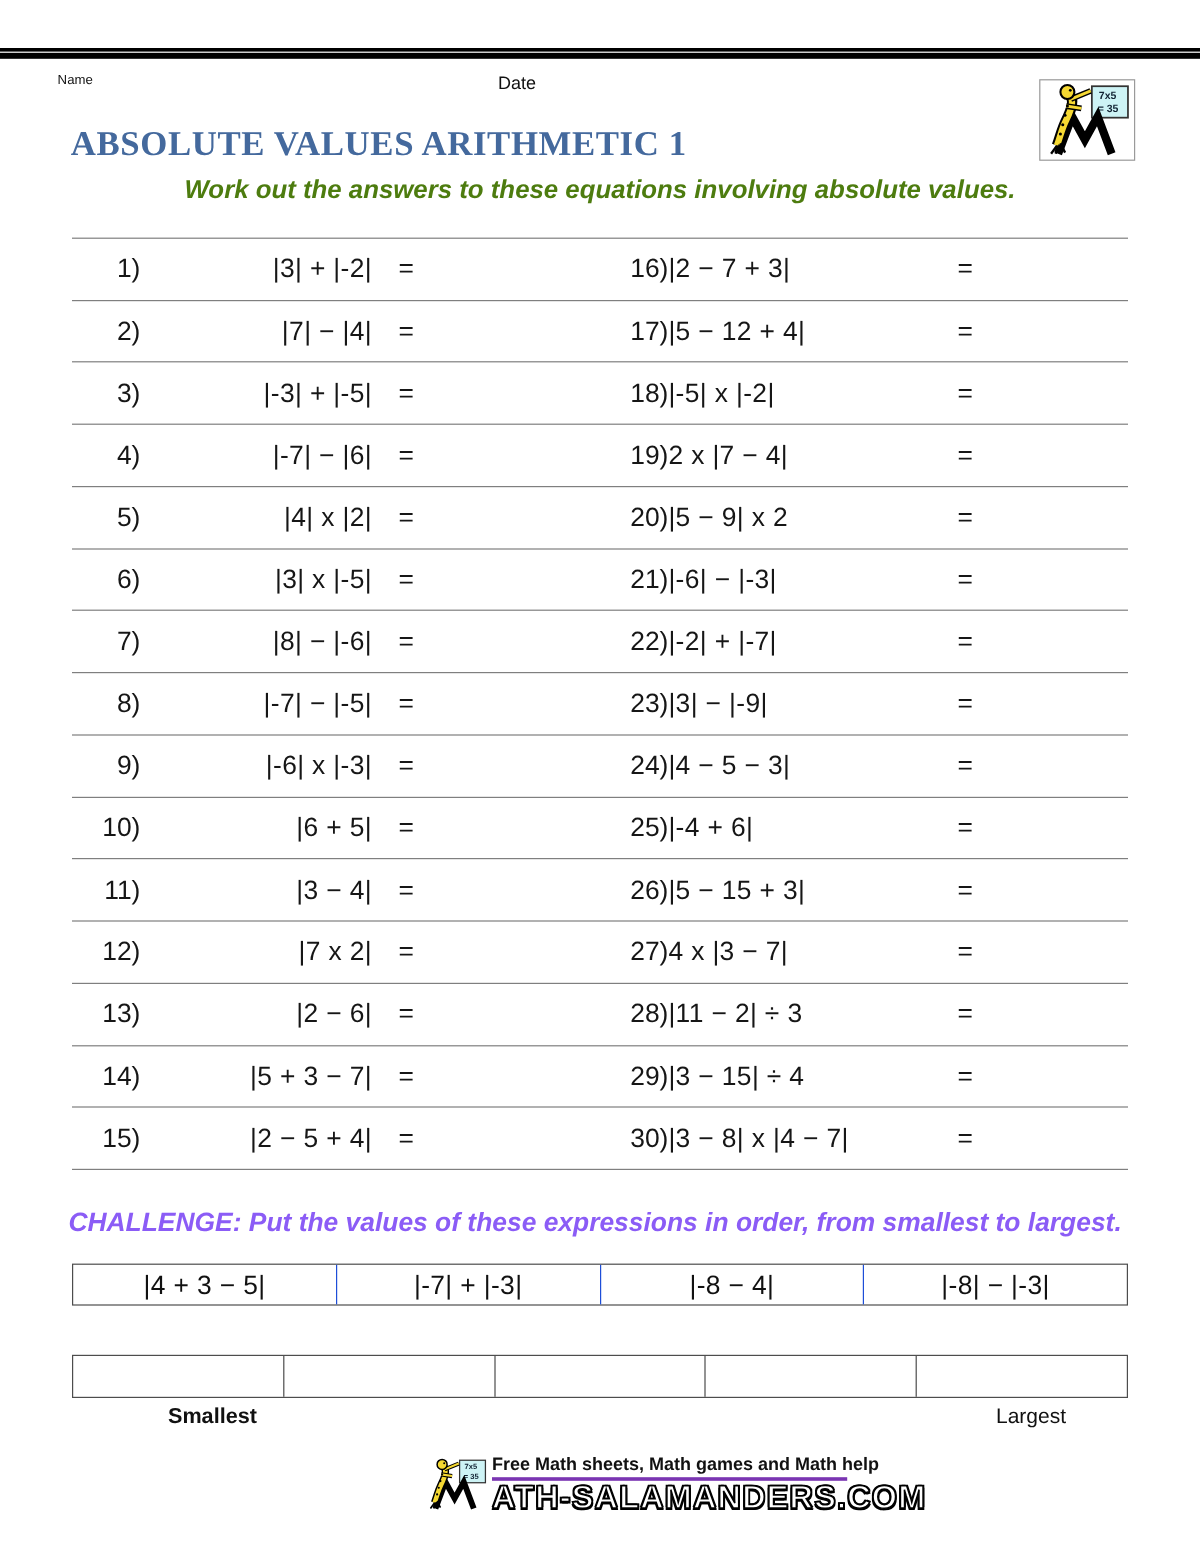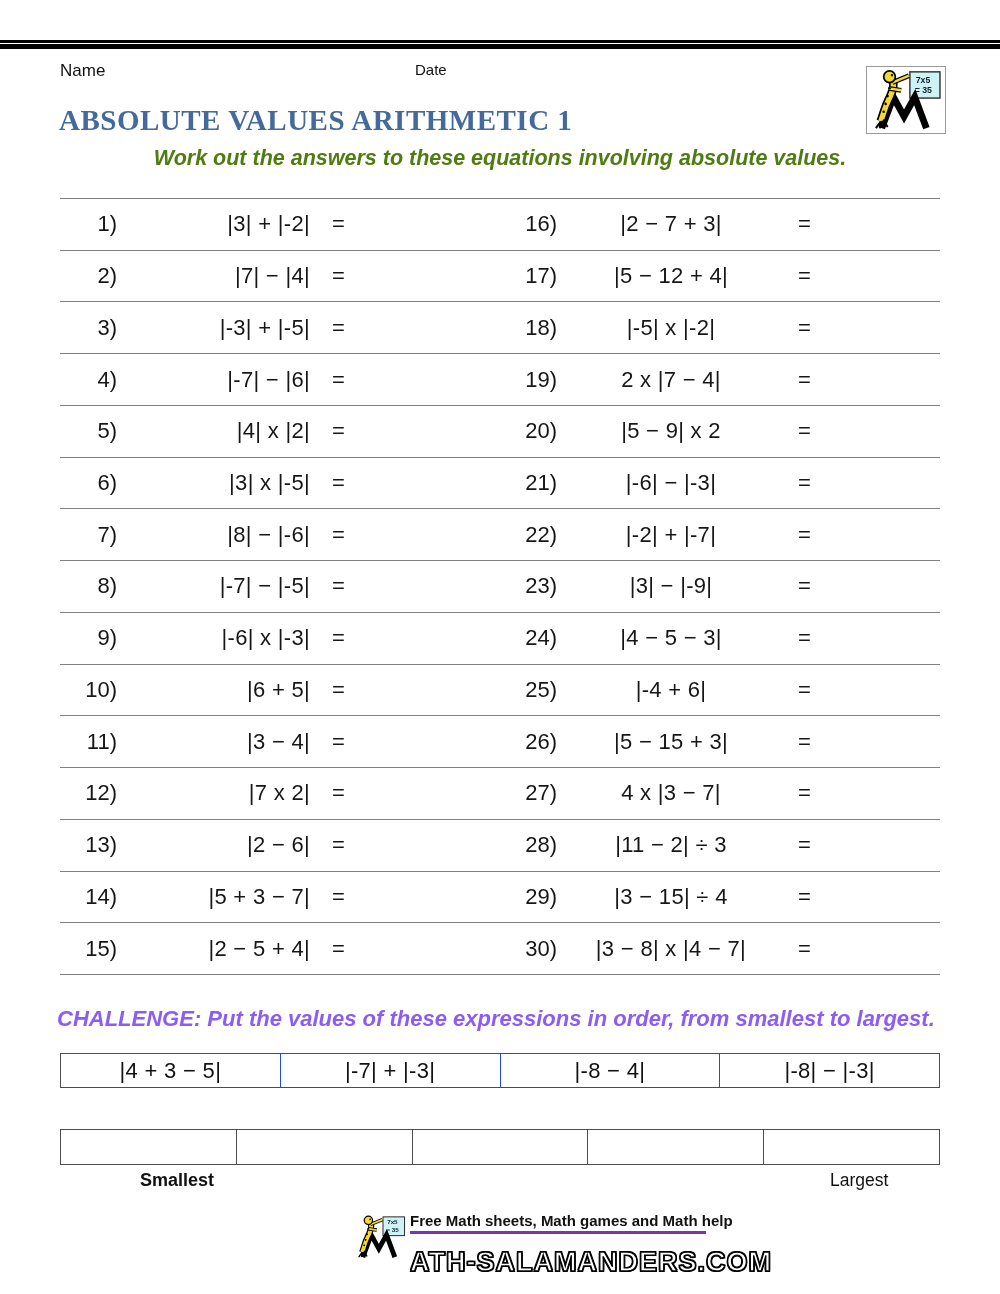--- a/index.html
+++ b/index.html
@@ -4,38 +4,38 @@
 <style>
   html,body{margin:0;padding:0;}
   body{width:1000px;height:1294px;position:relative;background:#ffffff;
        font-family:"Liberation Sans",sans-serif;color:#111;}
   .abs{position:absolute;}
 
   
   .bar1{top:40px;left:0;width:1000px;height:3px;background:#000;}
   .bar2{top:44px;left:0;width:1000px;height:5px;background:#000;}
 
-  .name-label{top:61px;left:60px;font-size:17px;font-weight:500;}
+  .name-label{top:61px;left:48px;font-size:11px;font-weight:500;}
   .date-label{top:61px;left:415px;font-size:15px;font-weight:500;}
 
   .logo-box{top:66px;left:866px;width:78px;height:66px;border:1px solid #9a9a9a;background:#fff;}
 
   .page-title{top:104px;left:59px;font-size:29px;font-weight:600;letter-spacing:.5px;
               font-family:"Liberation Serif",serif;color:#44699d;}
   .instruction{top:146px;left:0;width:1000px;text-align:center;font-size:21.5px;
                font-style:italic;font-weight:600;color:#4d7c0f;}
 
   
   .ptable{top:198px;left:60px;width:880px;height:776px;display:grid;
           grid-template-rows:repeat(15,1fr);border-bottom:1px solid #7f7f7f;}
   .prow{display:flex;border-top:1px solid #7f7f7f;}
   .phalf{width:50%;display:flex;align-items:center;font-size:22px;color:#161616;}
   .pnum{width:57px;text-align:right;flex:none;}
   .phalf.left  .pexpr{width:193px;text-align:right;flex:none;letter-spacing:.3px;}
-  .phalf.right .pexpr{width:228px;text-align:center;flex:none;letter-spacing:.3px;}
+  .phalf.right .pexpr{width:228px;text-align:left;flex:none;letter-spacing:.3px;}
   .phalf.left  .peq{margin-left:22px;}
   .phalf.right .peq{margin-left:13px;}
 
   .challenge-line{top:1006px;left:57px;font-size:22px;font-style:italic;
                   font-weight:600;color:#8b5cf6;}
 
   .ctable{top:1053px;left:60px;width:878px;height:33px;border:1px solid #4d4d4d;display:flex;}
   .cbox{flex:1;border-right:1px solid #1d4ed8;display:flex;align-items:center;
         justify-content:center;font-size:22px;letter-spacing:.3px;}
   .cbox:last-child{border-right:none;}
@@ -46,21 +46,21 @@
 
   .smallest{top:1170px;left:108px;font-size:18px;font-weight:700;margin-left:32px;}
   .largest{top:1170px;left:830px;font-size:17.5px;font-weight:500;}
 
   
   .footer{top:1212px;left:358px;display:flex;align-items:flex-start;}
   .footer-text{margin-left:2px;}
   .tagline{font-size:15px;font-weight:bold;white-space:nowrap;}
   .purple-rule{height:2.5px;width:296px;margin-top:2px;}
   .wordmark{font-size:27px;font-weight:bold;letter-spacing:1px;line-height:1;
-            margin-top:15px;color:#fff;white-space:nowrap;
+            margin-top:1px;color:#fff;white-space:nowrap;
             -webkit-text-stroke:1.3px #000;
             text-shadow:-1px -1px 0 #000,1px -1px 0 #000,-1px 1px 0 #000,1px 1px 0 #000;}
   svg text{font-family:"Liberation Sans",sans-serif;}
 </style>
 </head>
 <body>
 
 <svg width="0" height="0" style="position:absolute" aria-hidden="true">
   <defs>
     <g id="salamander-logo">

